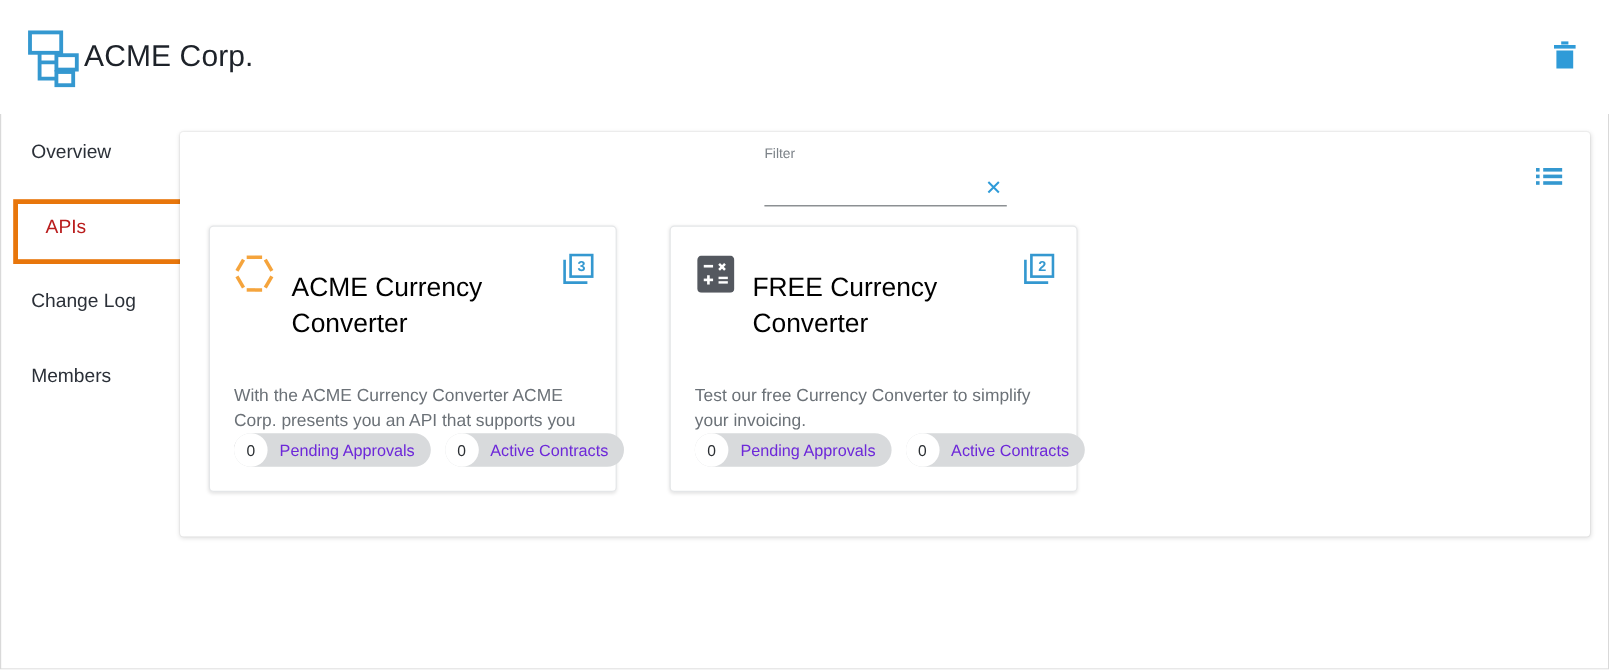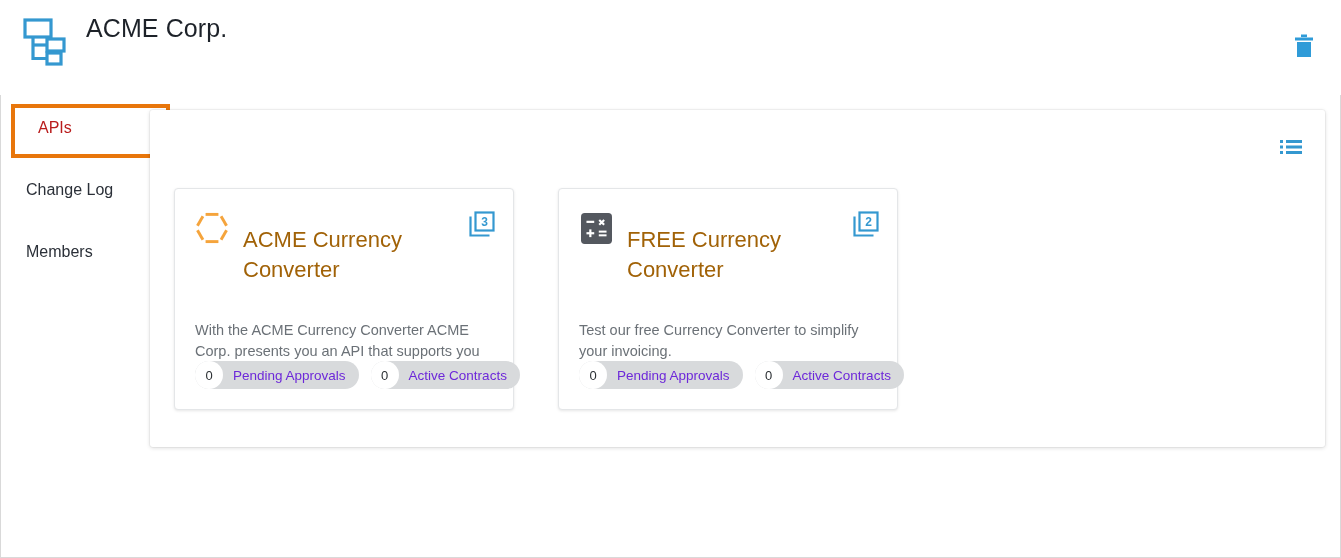--- a/index.html
+++ b/index.html
@@ -28,24 +28,24 @@
   
   .header {
     position: absolute;
     left: 0; top: 0;
     width: 1341px;
     height: 95px;
     background: #ffffff;
   }
   .org-block {
     position: absolute;
-    left: 22px; top: 13px;
-    display: flex;
-    align-items: flex-start;
-    gap: 18px;
+    left: 22px; top: 20px;
+    display: flex;
+    align-items: center;
+    gap: 2px;
   }
   .org-icon {
     width: 46px; height: 50px;
     flex: 0 0 auto;
     margin-top: 4px;
   }
   .org-text { display: flex; flex-direction: column; }
   .org-title {
     font-size: 25px;
     line-height: 30px;
@@ -193,21 +193,21 @@
   }
   .card-logo {
     width: 34px; height: 34px;
     flex: 0 0 auto;
     margin-top: 4px;
     display: flex; align-items: center; justify-content: center;
   }
   .card-title {
     font-size: 22px;
     line-height: 30px;
-    color: #a16207;
+    color: #000000;
     font-weight: 400;
     max-width: 210px;
   }
   .version-badge {
     position: absolute;
     right: 18px; top: 22px;
     width: 26px; height: 26px;
     cursor: pointer;
   }
   .card-desc {
@@ -278,33 +278,49 @@
         <rect x="9" y="1.5" width="6" height="2.6" fill="#2f9bd8"></rect>
         <rect x="3" y="4.5" width="18" height="3" fill="#2f9bd8"></rect>
         <path d="M5 9 H19 V24 H5 Z" fill="#2f9bd8"></path>
       </svg>
     </span>
   </button>
 
 </div>
 
 <nav class="sidebar">
+  <button class="nav-item">
+    <span>Overview</span>
+  </button>
   <button class="nav-item selected">
     <span>APIs</span>
   </button>
   <button class="nav-item">
     <span>Change Log</span>
   </button>
   <button class="nav-item">
     <span>Members</span>
   </button>
 </nav>
 
 <main class="panel">
 
+  <div class="filter-wrap">
+    <div class="filter-label">Filter</div>
+    <div class="filter-field">
+      <input class="filter-input" type="text" value="" placeholder="" style="">
+      <button class="filter-clear">
+        <span>
+          <svg viewBox="0 0 16 16" width="14" height="14">
+            <path d="M3 3 L13 13 M13 3 L3 13" stroke="#2f9bd8" stroke-width="1.9" fill="none"></path>
+          </svg>
+        </span>
+      </button>
+    </div>
+  </div>
 
   <button class="view-toggle">
     <span>
       <svg viewBox="0 0 22 18" width="22" height="18">
         <rect x="0" y="2" width="3" height="3" fill="#3498d0"></rect>
         <rect x="6" y="2" width="16" height="3" fill="#3498d0"></rect>
         <rect x="0" y="7.5" width="3" height="3" fill="#3498d0"></rect>
         <rect x="6" y="7.5" width="16" height="3" fill="#3498d0"></rect>
         <rect x="0" y="13" width="3" height="3" fill="#3498d0"></rect>
         <rect x="6" y="13" width="16" height="3" fill="#3498d0"></rect>

